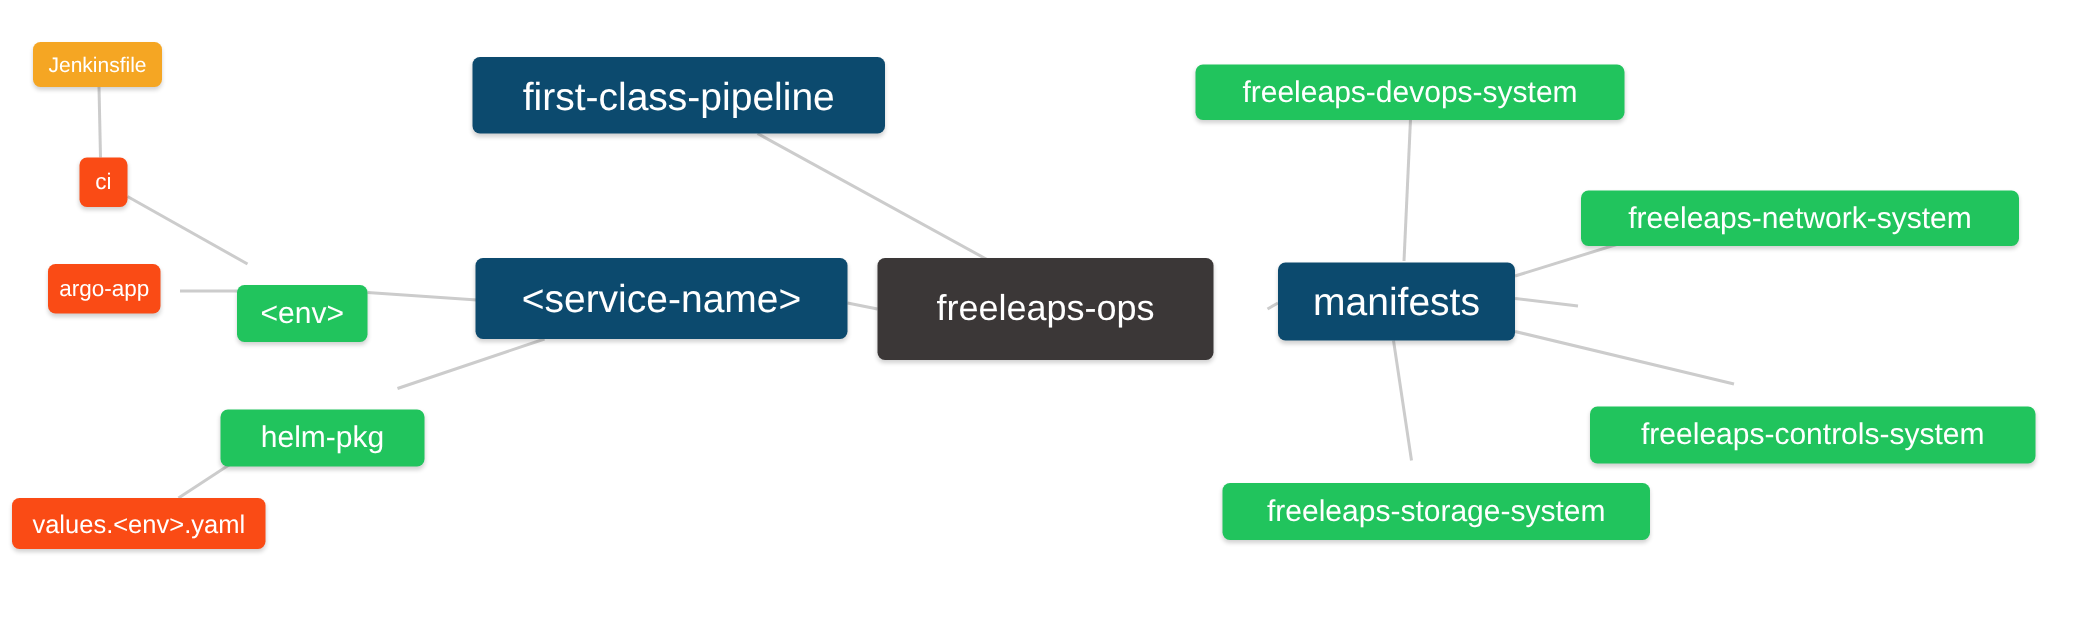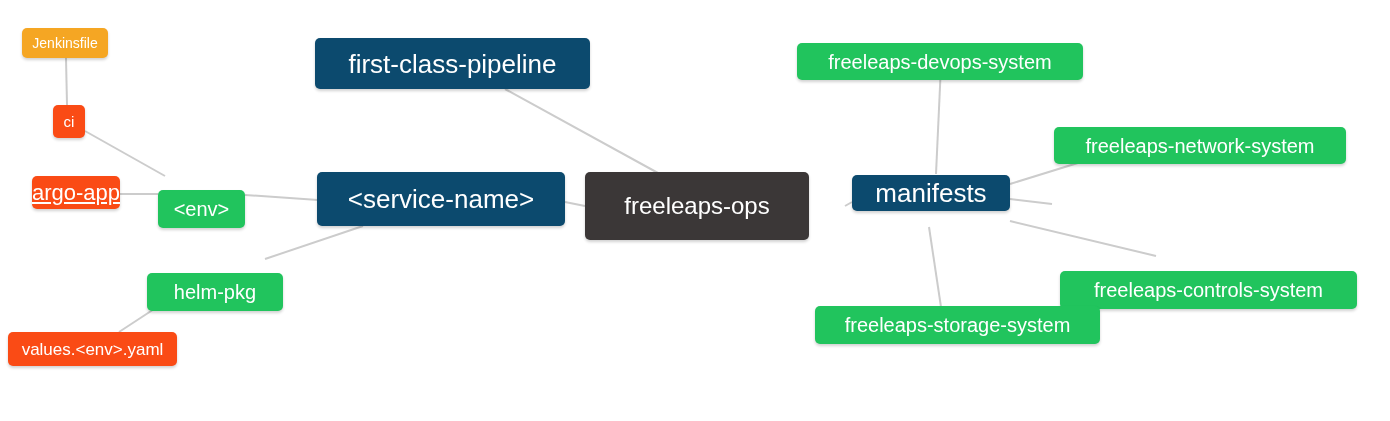--- a/index.html
+++ b/index.html
@@ -66,38 +66,38 @@
     <line x1="1010" y1="184" x2="1123" y2="149"></line>
     <line x1="1010" y1="199" x2="1052" y2="204"></line>
     <line x1="1010" y1="221" x2="1156" y2="256"></line>
     <line x1="929" y1="227" x2="941" y2="307"></line>
   </svg>
 
   <div class="node orange" style="left:22px;  top:28px;  width:86px;  height:30px; font-size:14px;">Jenkinsfile</div>
 
   <div class="node red" style="left:53px;  top:105px; width:32px;  height:33px; font-size:15px;">ci</div>
 
-  <div class="node red" style="left:32px;  top:176px; width:88px;  height:33px; font-size:22px;text-decoration:underline;">argo-app</div>
+  <div class="node red" style="left:32px;  top:176px; width:75px;  height:33px; font-size:15px;">argo-app</div>
 
   <div class="node green" style="left:158px; top:175px; width:87px;  height:38px; font-size:20px;">&lt;env&gt;</div>
 
   <div class="node green" style="left:147px; top:258px; width:136px; height:38px; font-size:20px;">helm-pkg</div>
 
   <div class="node red" style="left:8px;   top:332px; width:169px; height:34px; font-size:17px;">values.&lt;env&gt;.yaml</div>
 
   <div class="node blue" style="left:315px; top:38px;  width:275px; height:51px; font-size:26px;">first-class-pipeline</div>
 
   <div class="node blue" style="left:317px; top:172px; width:248px; height:54px; font-size:26px;">&lt;service-name&gt;</div>
 
   <div class="node dark" style="left:585px; top:172px; width:224px; height:68px; font-size:24px;">freeleaps-ops</div>
 
-  <div class="node blue" style="left:852px; top:175px; width:158px; height:36px; font-size:26px;">manifests</div>
+  <div class="node blue" style="left:852px; top:175px; width:158px; height:52px; font-size:26px;">manifests</div>
 
   <div class="node green" style="left:797px; top:28px;  width:286px; height:37px; font-size:20px;">freeleaps-devops-system</div>
 
   <div class="node green" style="left:1054px;top:112px; width:292px; height:37px; font-size:20px;">freeleaps-network-system</div>
 
 
   <div class="node green" style="left:1060px;top:256px; width:297px; height:38px; font-size:20px;">freeleaps-controls-system</div>
 
-  <div class="node green" style="left:815px; top:291px; width:285px; height:38px; font-size:20px;">freeleaps-storage-system</div>
+  <div class="node green" style="left:815px; top:307px; width:285px; height:38px; font-size:20px;">freeleaps-storage-system</div>
 
 </div>
 
 </body></html>

